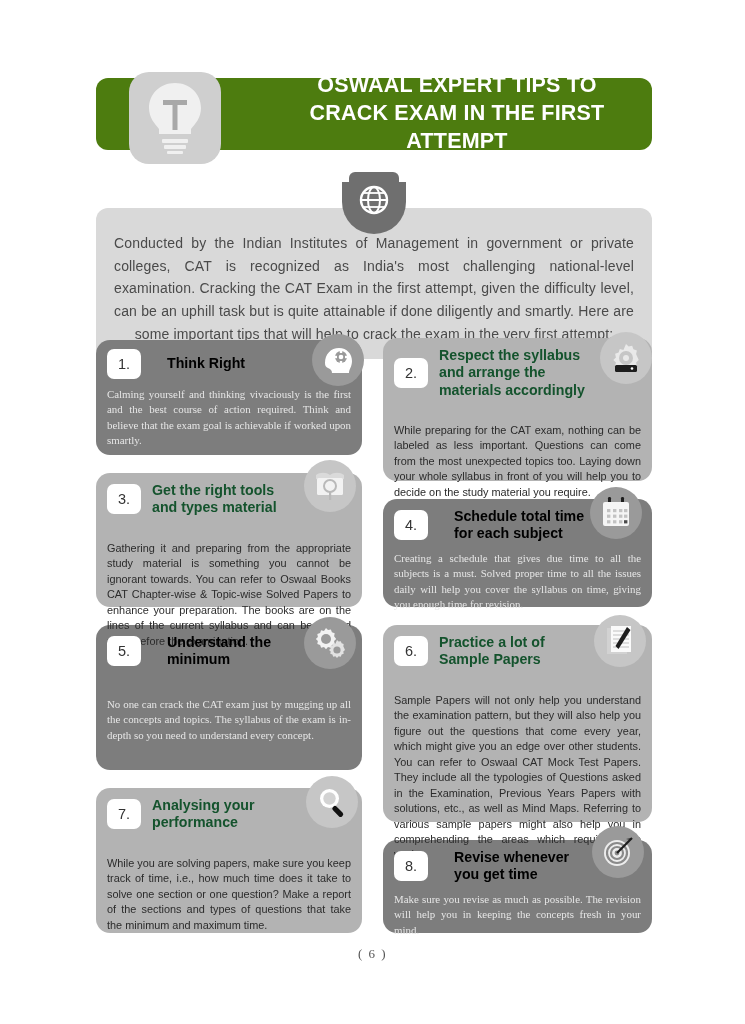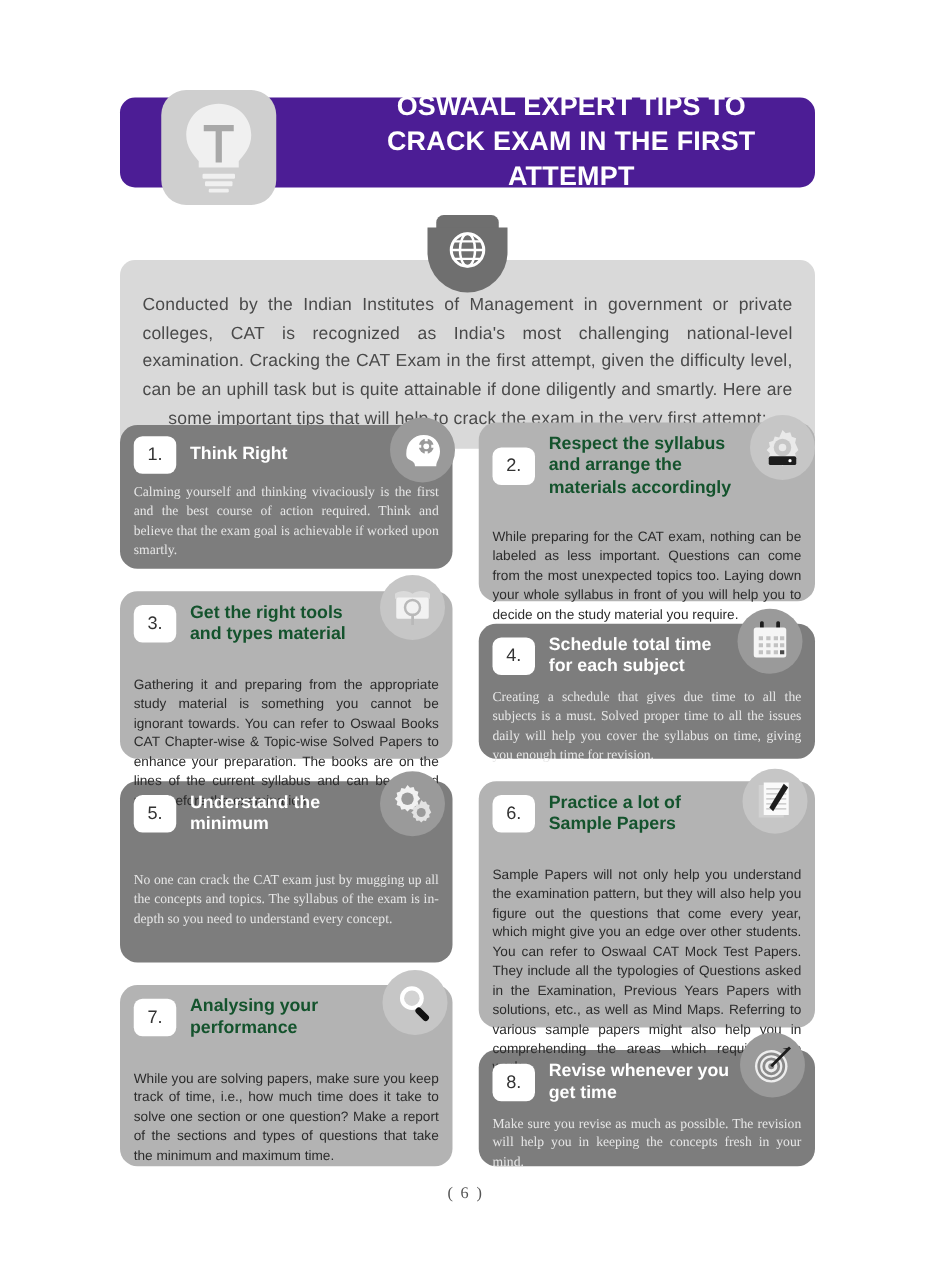--- a/index.html
+++ b/index.html
@@ -19,21 +19,21 @@
     background: #ffffff;
   }
 
   
   .header-banner {
     position: absolute;
     left: 96px;
     top: 78px;
     width: 556px;
     height: 72px;
-    background: #4c1d95;
+    background: #4d7c0f;
     border-radius: 12px;
     display: flex;
     align-items: center;
   }
   .header-title {
     position: absolute;
     left: 180px;
     right: 14px;
     top: 50%;
     transform: translateY(-50%);
@@ -137,21 +137,21 @@
     font-size: 14.5px;
     font-weight: normal;
     color: #333333;
   }
   .card-title {
     font-size: 14.2px;
     font-weight: bold;
     line-height: 1.22;
     padding-right: 54px;
   }
-  .card.dark  .card-title { color: #ffffff; }
+  .card.dark  .card-title { color: #000000; margin-left: 15px; }
   .card.light .card-title { color: #14532d; }
 
   .card-body {
     margin-top: 8px;
     font-size: 10.9px;
     line-height: 1.42;
     text-align: justify;
     position: relative;
     z-index: 2;
   }

